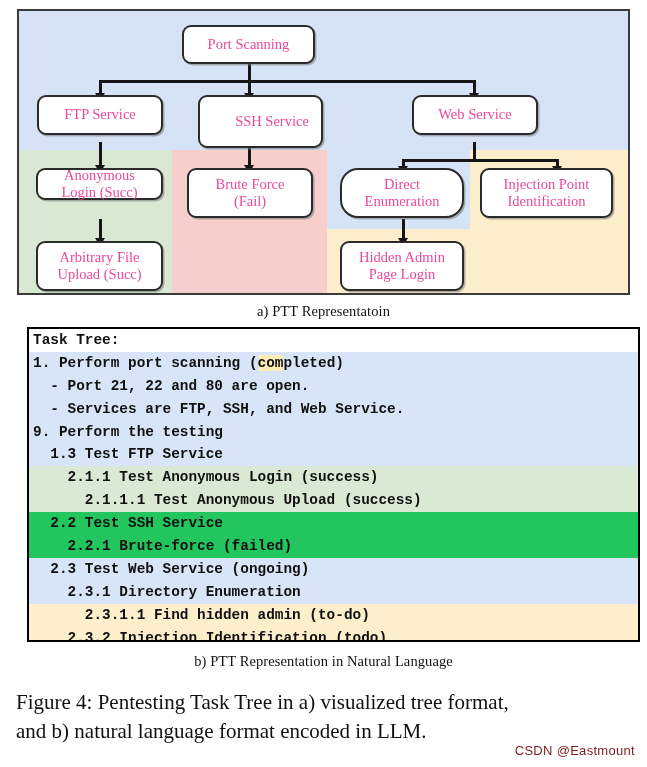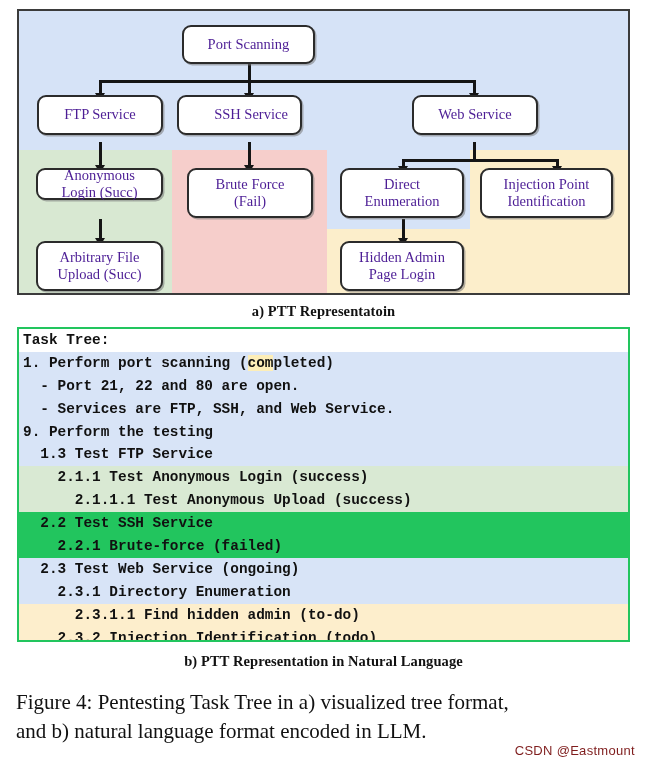--- a/index.html
+++ b/index.html
@@ -44,21 +44,21 @@
     background: #ffffff;
     border: 2px solid #2b2b2b;
     border-radius: 9px;
     display: flex;
     align-items: center;
     justify-content: center;
     text-align: center;
     font-family: "Liberation Serif", serif;
     font-size: 14.5px;
     line-height: 1.18;
-    color: #4c1d95;
+    color: #ec4899;
     box-shadow: 1.5px 1.5px 0 rgba(120,120,120,0.55);
     padding: 0 4px;
   }
   .node span { display: block; width: 100%; }
 
   
   .conn {
     position: absolute;
     background: #151515;
   }
@@ -71,34 +71,34 @@
     border-right: 5px solid transparent;
     border-top: 8px solid #151515;
   }
 
   
   .subcaption {
     position: absolute;
     width: 100%;
     text-align: center;
     font-family: "Liberation Serif", serif;
-    font-weight: bold;
+    font-weight: normal;
     font-size: 14.5px;
     color: #111111;
     letter-spacing: .1px;
   }
 
   
   #panel-b {
     position: absolute;
-    left: 17px;
+    left: 27px;
     top: 327px;
     width: 613px;
     height: 315px;
-    border: 2px solid #22c55e;
+    border: 2px solid #000000;
     box-sizing: border-box;
     background: #ffffff;
     overflow: hidden;
   }
   .tt-line {
     font-family: "Liberation Mono", monospace;
     font-weight: bold;
     font-size: 14.4px;
     line-height: 22.9px;
     height: 22.9px;
@@ -180,39 +180,39 @@
   <div class="arrow" style="left:379px; top:227px;"></div>
 
   <div class="node" style="left:163px; top:14px; width:133px; height:39px;">
     <span>Port Scanning</span>
   </div>
 
   <div class="node" style="left:18px; top:84px; width:126px; height:40px;">
     <span>FTP Service</span>
   </div>
 
-  <div class="node" style="left:158px; top:84px; width:125px; height:40px;padding-left:27px;">
+  <div class="node" style="left:179px; top:84px; width:125px; height:53px;padding-left:27px;">
     <span>SSH Service</span>
   </div>
 
   <div class="node" style="left:393px; top:84px; width:126px; height:40px;">
     <span>Web Service</span>
   </div>
 
   <div class="node" style="left:17px; top:157px; width:127px; height:32px; flex-direction:column;">
     <span>Anonymous</span>
     <span>Login (Succ)</span>
   </div>
 
   <div class="node" style="left:168px; top:157px; width:126px; height:50px; flex-direction:column;">
     <span>Brute Force</span>
     <span>(Fail)</span>
   </div>
 
-  <div class="node" style="left:321px; top:157px; width:124px; height:50px; flex-direction:column;">
+  <div class="node" style="left:321px; top:157px; width:124px; height:50px; flex-direction:column;border-radius:18px;">
     <span>Direct</span>
     <span>Enumeration</span>
   </div>
 
   <div class="node" style="left:461px; top:157px; width:133px; height:50px; flex-direction:column;">
     <span>Injection Point</span>
     <span>Identification</span>
   </div>
 
   <div class="node" style="left:17px; top:230px; width:127px; height:50px; flex-direction:column;">

